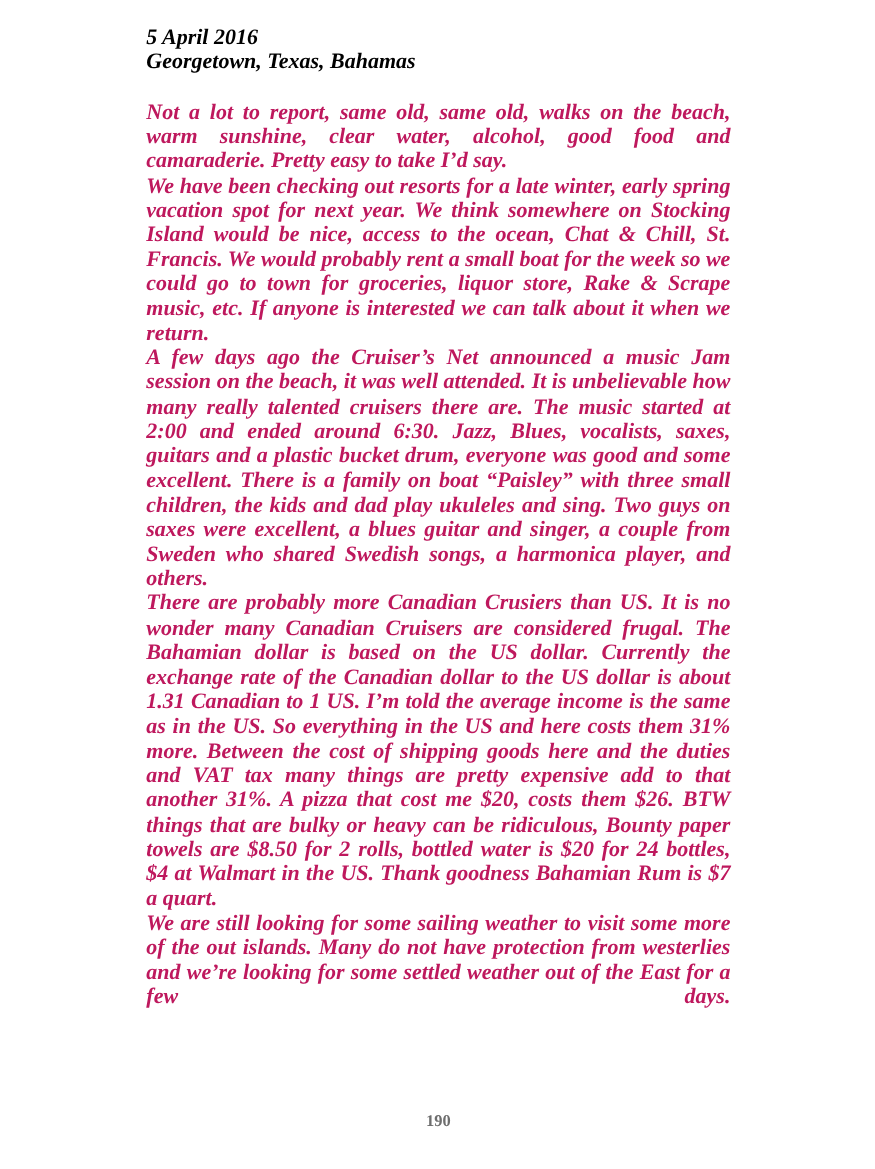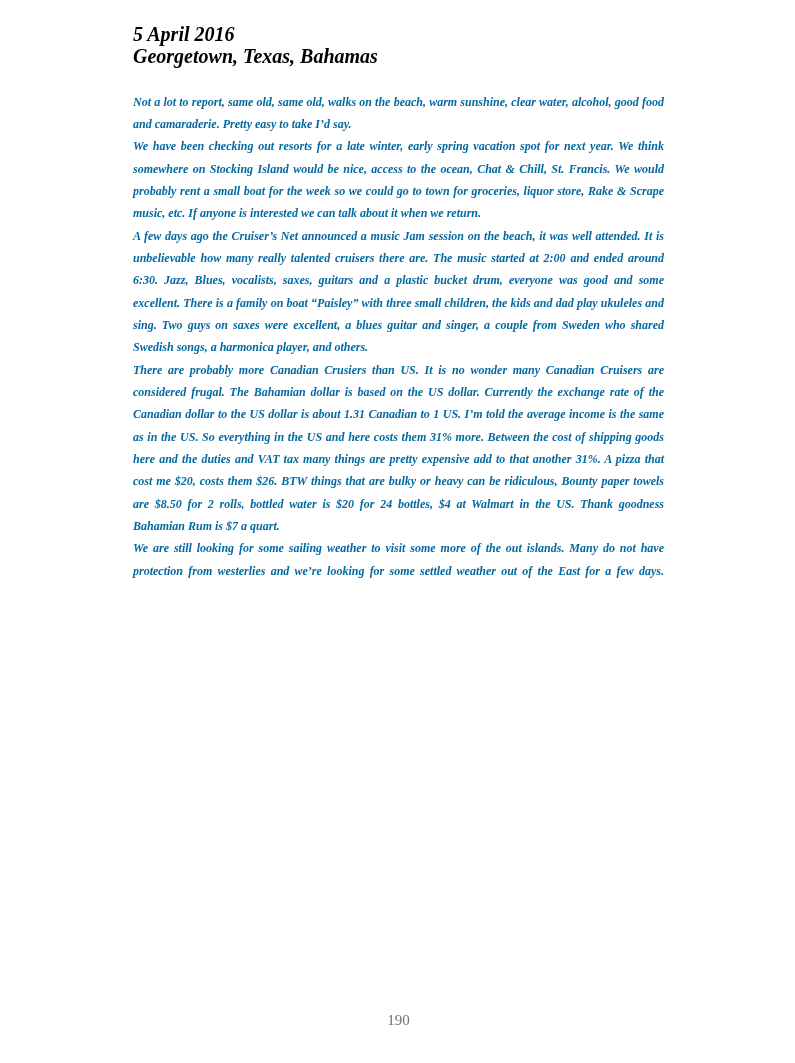--- a/index.html
+++ b/index.html
@@ -44,37 +44,37 @@
     font-size: 20px;
     line-height: 22.3px;
   }
   .bodytext {
     margin-top: 23px;
   }
   .bodytext p {
     margin: 0;
     font-weight: bold;
     font-style: italic;
-    font-size: 12px;
+    font-size: 20px;
     line-height: 22.35px;
     text-align: justify;
-    color: #0369a1;
+    color: #be185d;
   }
   .bodytext p.stretch-last {
     text-align-last: justify;
   }
   .pagenum {
     position: absolute;
     left: 133px;
     top: 1012px;
     width: 531px;
     text-align: center;
     font-size: 15px;
     font-style: normal;
-    font-weight: normal;
+    font-weight: bold;
     color: #6e6e6e;
   }
 </style>
 </head>
 <body>
 
 <div class="page">
   <div class="content">
 
     <div class="dateline">

